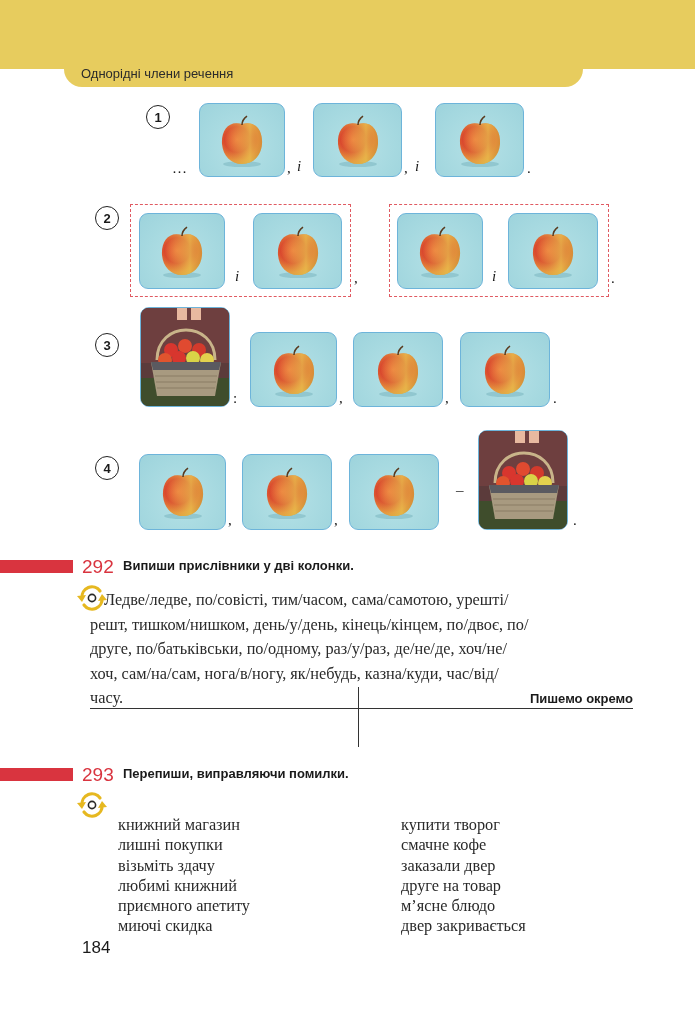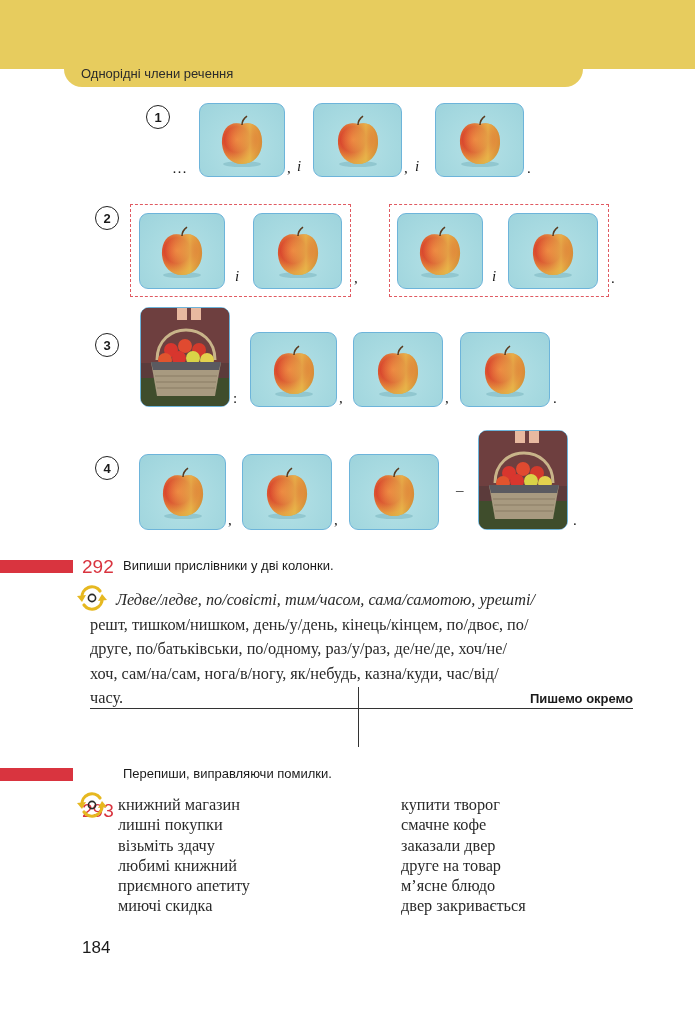--- a/index.html
+++ b/index.html
@@ -25,33 +25,33 @@
                  background: linear-gradient(180deg, #5a3a3a 0%, #6b4040 30%, #4e5a3a 75%, #3b4a2c 100%); }
   .basket-card svg { position: absolute; left: 0; top: 0; }
 
   .punct { position: absolute; font-family: "Liberation Serif", serif; font-size: 15px; color: #1a1a1a; }
   .conj { position: absolute; font-family: "Liberation Serif", serif; font-style: italic; font-size: 15px; color: #1a1a1a; }
 
   .dashed-group { position: absolute; border: 1.4px dashed #e05a62; }
 
   .task-bar { position: absolute; left: 0; height: 13px; width: 73px; background: #d9343f; }
   .task-num { position: absolute; font-size: 19px; color: #d9343f; font-family: "Liberation Sans", sans-serif; }
-  .task-title { position: absolute; font-size: 13px; font-weight: normal; color: #1a1a1a; }
+  .task-title { position: absolute; font-size: 13px; font-weight: bold; color: #1a1a1a; }
 
   .rewrite-icon { position: absolute; width: 32px; height: 28px; }
 
   .body-text { position: absolute; font-family: "Liberation Serif", serif; font-size: 16.3px; line-height: 24.5px;
                color: #2a2a2a; text-align: justify; text-align-last: left; }
 
   .col-table { position: absolute; left: 90px; top: 687px; width: 543px; height: 60px; }
   .col-head { position: absolute; top: 4px; font-size: 13px; font-weight: bold; color: #1a1a1a; text-align: center; }
   .col-hline { position: absolute; left: 0; top: 21px; width: 543px; height: 1px; background: #333; }
   .col-vline { position: absolute; left: 268px; top: 0; width: 1px; height: 60px; background: #333; }
 
-  .word-list { position: absolute; font-family: "Liberation Serif", serif; font-size: 16.3px; line-height: 20.3px; color: #2a2a2a; }
+  .word-list { position: absolute; font-family: "Liberation Serif", serif; font-size: 16.3px; line-height: 20.3px; color: #2a2a2a; margin-top: 20px; }
   .word-list div { white-space: nowrap; }
 
   .page-number { position: absolute; left: 82px; top: 938px; font-size: 17px; color: #1a1a1a; }
 </style>
 </head>
 <body>
 
 <svg width="0" height="0" style="position:absolute">
   <defs>
     <radialGradient id="appleGrad" cx="38%" cy="40%" r="70%">
@@ -209,35 +209,35 @@
     </svg>
   </div>
 <span class="punct" style="left:573px; top:512px;">.</span>
 
 <div class="task-bar" style="top:560px;"></div>
 <div class="task-num" style="left:82px; top:556px;">292</div>
 <div class="task-title" style="left:123px; top:558px;">Випиши прислівники у дві колонки.</div>
 <svg class="rewrite-icon" style="left:76px; top:584px;" viewBox="0 0 32 28">
     <use href="#rewriteIcon"></use>
   </svg>
-<div class="body-text" style="left:116px; top:588px; width:518px;font-style:italic;">Ледве/ледве, по/совісті, тим/часом, сама/самотою, урешті/</div>
+<div class="body-text" style="left:104px; top:588px; width:518px;">Ледве/ледве, по/совісті, тим/часом, сама/самотою, урешті/</div>
 <div class="body-text" style="left:90px; top:612.5px; width:544px;">решт, тишком/нишком, день/у/день, кінець/кінцем, по/двоє, по/</div>
 <div class="body-text" style="left:90px; top:637px; width:544px;">друге, по/батьківськи, по/одному, раз/у/раз, де/не/де, хоч/не/</div>
 <div class="body-text" style="left:90px; top:661.5px; width:544px;">хоч, сам/на/сам, нога/в/ногу, як/небудь, казна/куди, час/від/</div>
 
 <div class="body-text" style="left:90px; top:686px; width:544px; text-align:left;">часу.</div>
 
 <div class="col-table">
   <div class="col-head" style="left:269px; width:274px;text-align:right;">Пишемо окремо</div>
   <div class="col-hline"></div>
   <div class="col-vline"></div>
 </div>
 
 <div class="task-bar" style="top:768px;"></div>
-<div class="task-num" style="left:82px; top:764px;margin-top:36px;">293</div>
+<div class="task-num" style="left:82px; top:764px;">293</div>
 <div class="task-title" style="left:123px; top:766px;">Перепиши, виправляючи помилки.</div>
 <svg class="rewrite-icon" style="left:76px; top:791px;" viewBox="0 0 32 28">
     <use href="#rewriteIcon"></use>
   </svg>
 
 <div class="word-list" style="left:118px; top:795px;">
   <div>книжний магазин</div>
   <div>лишні покупки</div>
   <div>візьміть здачу</div>
   <div>любимі книжний</div>

